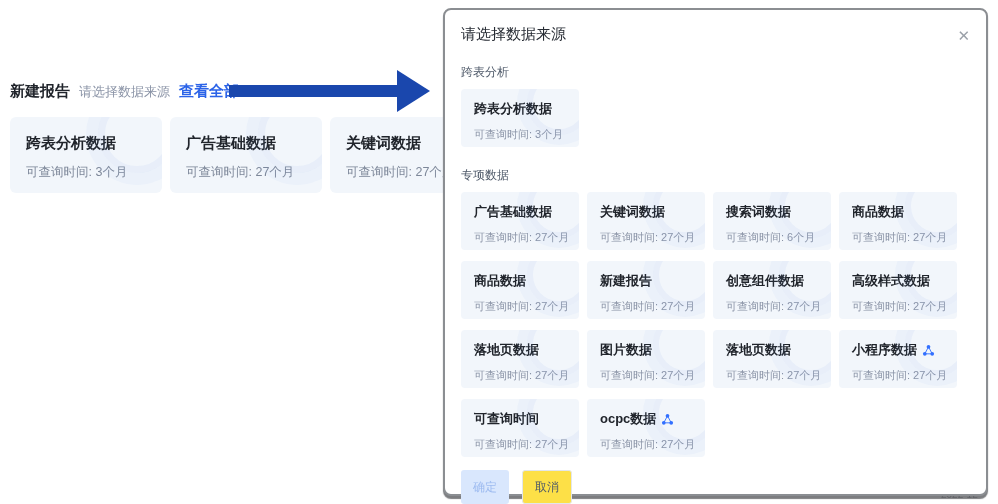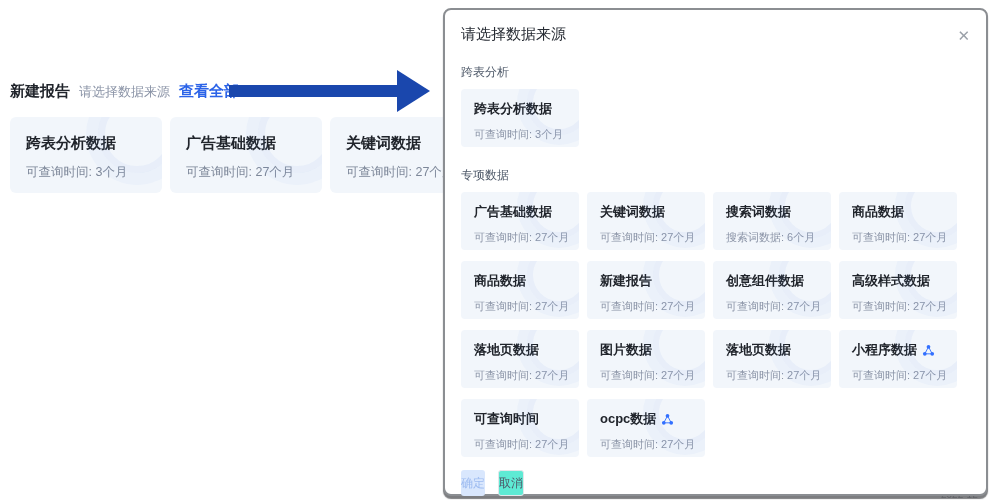--- a/index.html
+++ b/index.html
@@ -43,24 +43,24 @@
   .m-card::before { content:""; position:absolute; right:-12px; top:-18px; width:52px; height:52px;
       border-radius:50%; border:6px solid rgba(110,155,230,0.08);
       box-shadow:0 0 0 10px rgba(110,155,230,0.05); }
   .m-card .t { font-size:13px; font-weight:700; color:#20242b; white-space:nowrap; display:flex; align-items:center; gap:5px; }
   .m-card .s { font-size:11px; color:#8a93a6; margin-top:9px; white-space:nowrap; }
 
   .single-row { margin-top:8px; }
   .m-grid { margin-top:8px; display:grid; grid-template-columns:repeat(4,118px); gap:11px 8px; }
 
   .m-footer { margin-top:13px; display:flex; gap:13px; }
-  .btn { height:26px; border-radius:3px; font-size:12px; border:none; cursor:pointer;
-         padding:0 0; font-family:inherit; }
+  .btn { height:34px; border-radius:3px; font-size:12px; border:none; cursor:pointer;
+         padding:0 12px; font-family:inherit; }
   .btn-confirm { background:#d9e7fd; color:#9dbbf0; }
-  .btn-cancel  { background:#5eead4; color:#4e5969; border:1px solid #e3e6ea; }
+  .btn-cancel  { background:#fde047; color:#4e5969; border:1px solid #e3e6ea; }
 
   .share-icon svg { display:block; }
 </style>
 </head>
 <body>
 
 <div id="stage">
 
   <div class="lp-header">
     <span class="lp-title">新建报告</span>
@@ -106,21 +106,21 @@
       <div class="m-card">
         <div class="t">广告基础数据</div>
         <div class="s">可查询时间: 27个月</div>
       </div>
       <div class="m-card">
         <div class="t">关键词数据</div>
         <div class="s">可查询时间: 27个月</div>
       </div>
       <div class="m-card">
         <div class="t">搜索词数据</div>
-        <div class="s">搜索词数据: 6个月</div>
+        <div class="s">可查询时间: 6个月</div>
       </div>
       <div class="m-card">
         <div class="t">商品数据</div>
         <div class="s">可查询时间: 27个月</div>
       </div>
 
       <div class="m-card">
         <div class="t">商品数据</div>
         <div class="s">可查询时间: 27个月</div>
       </div>

